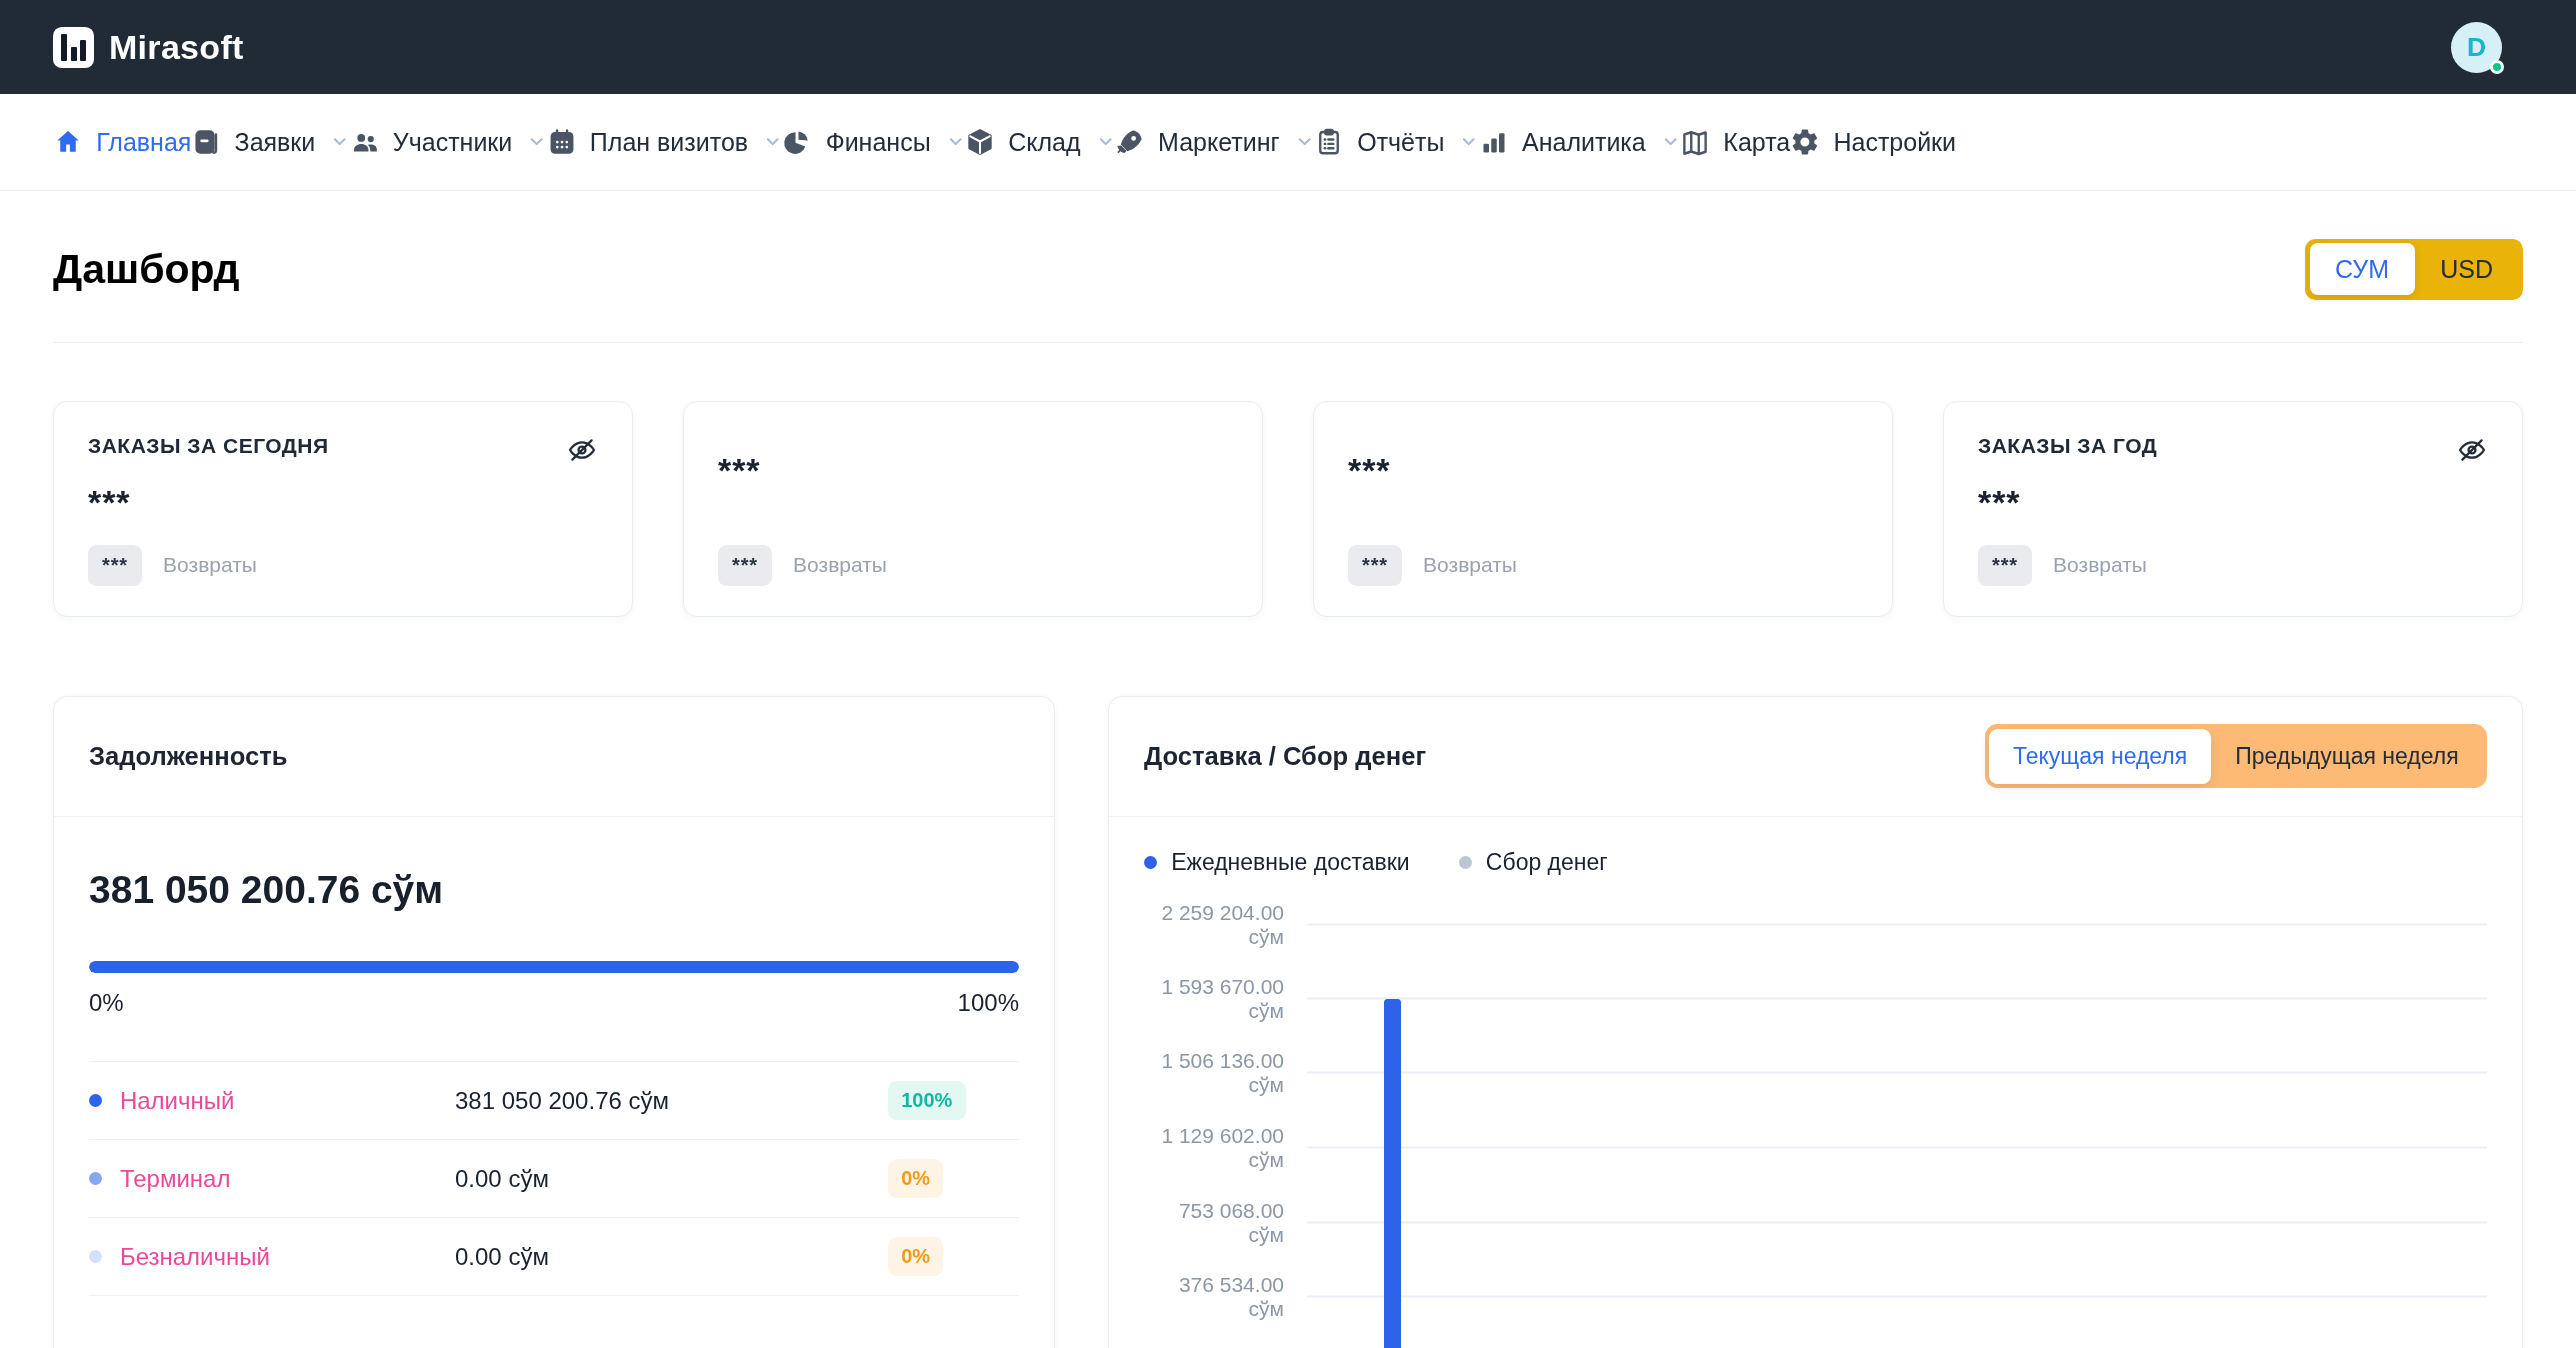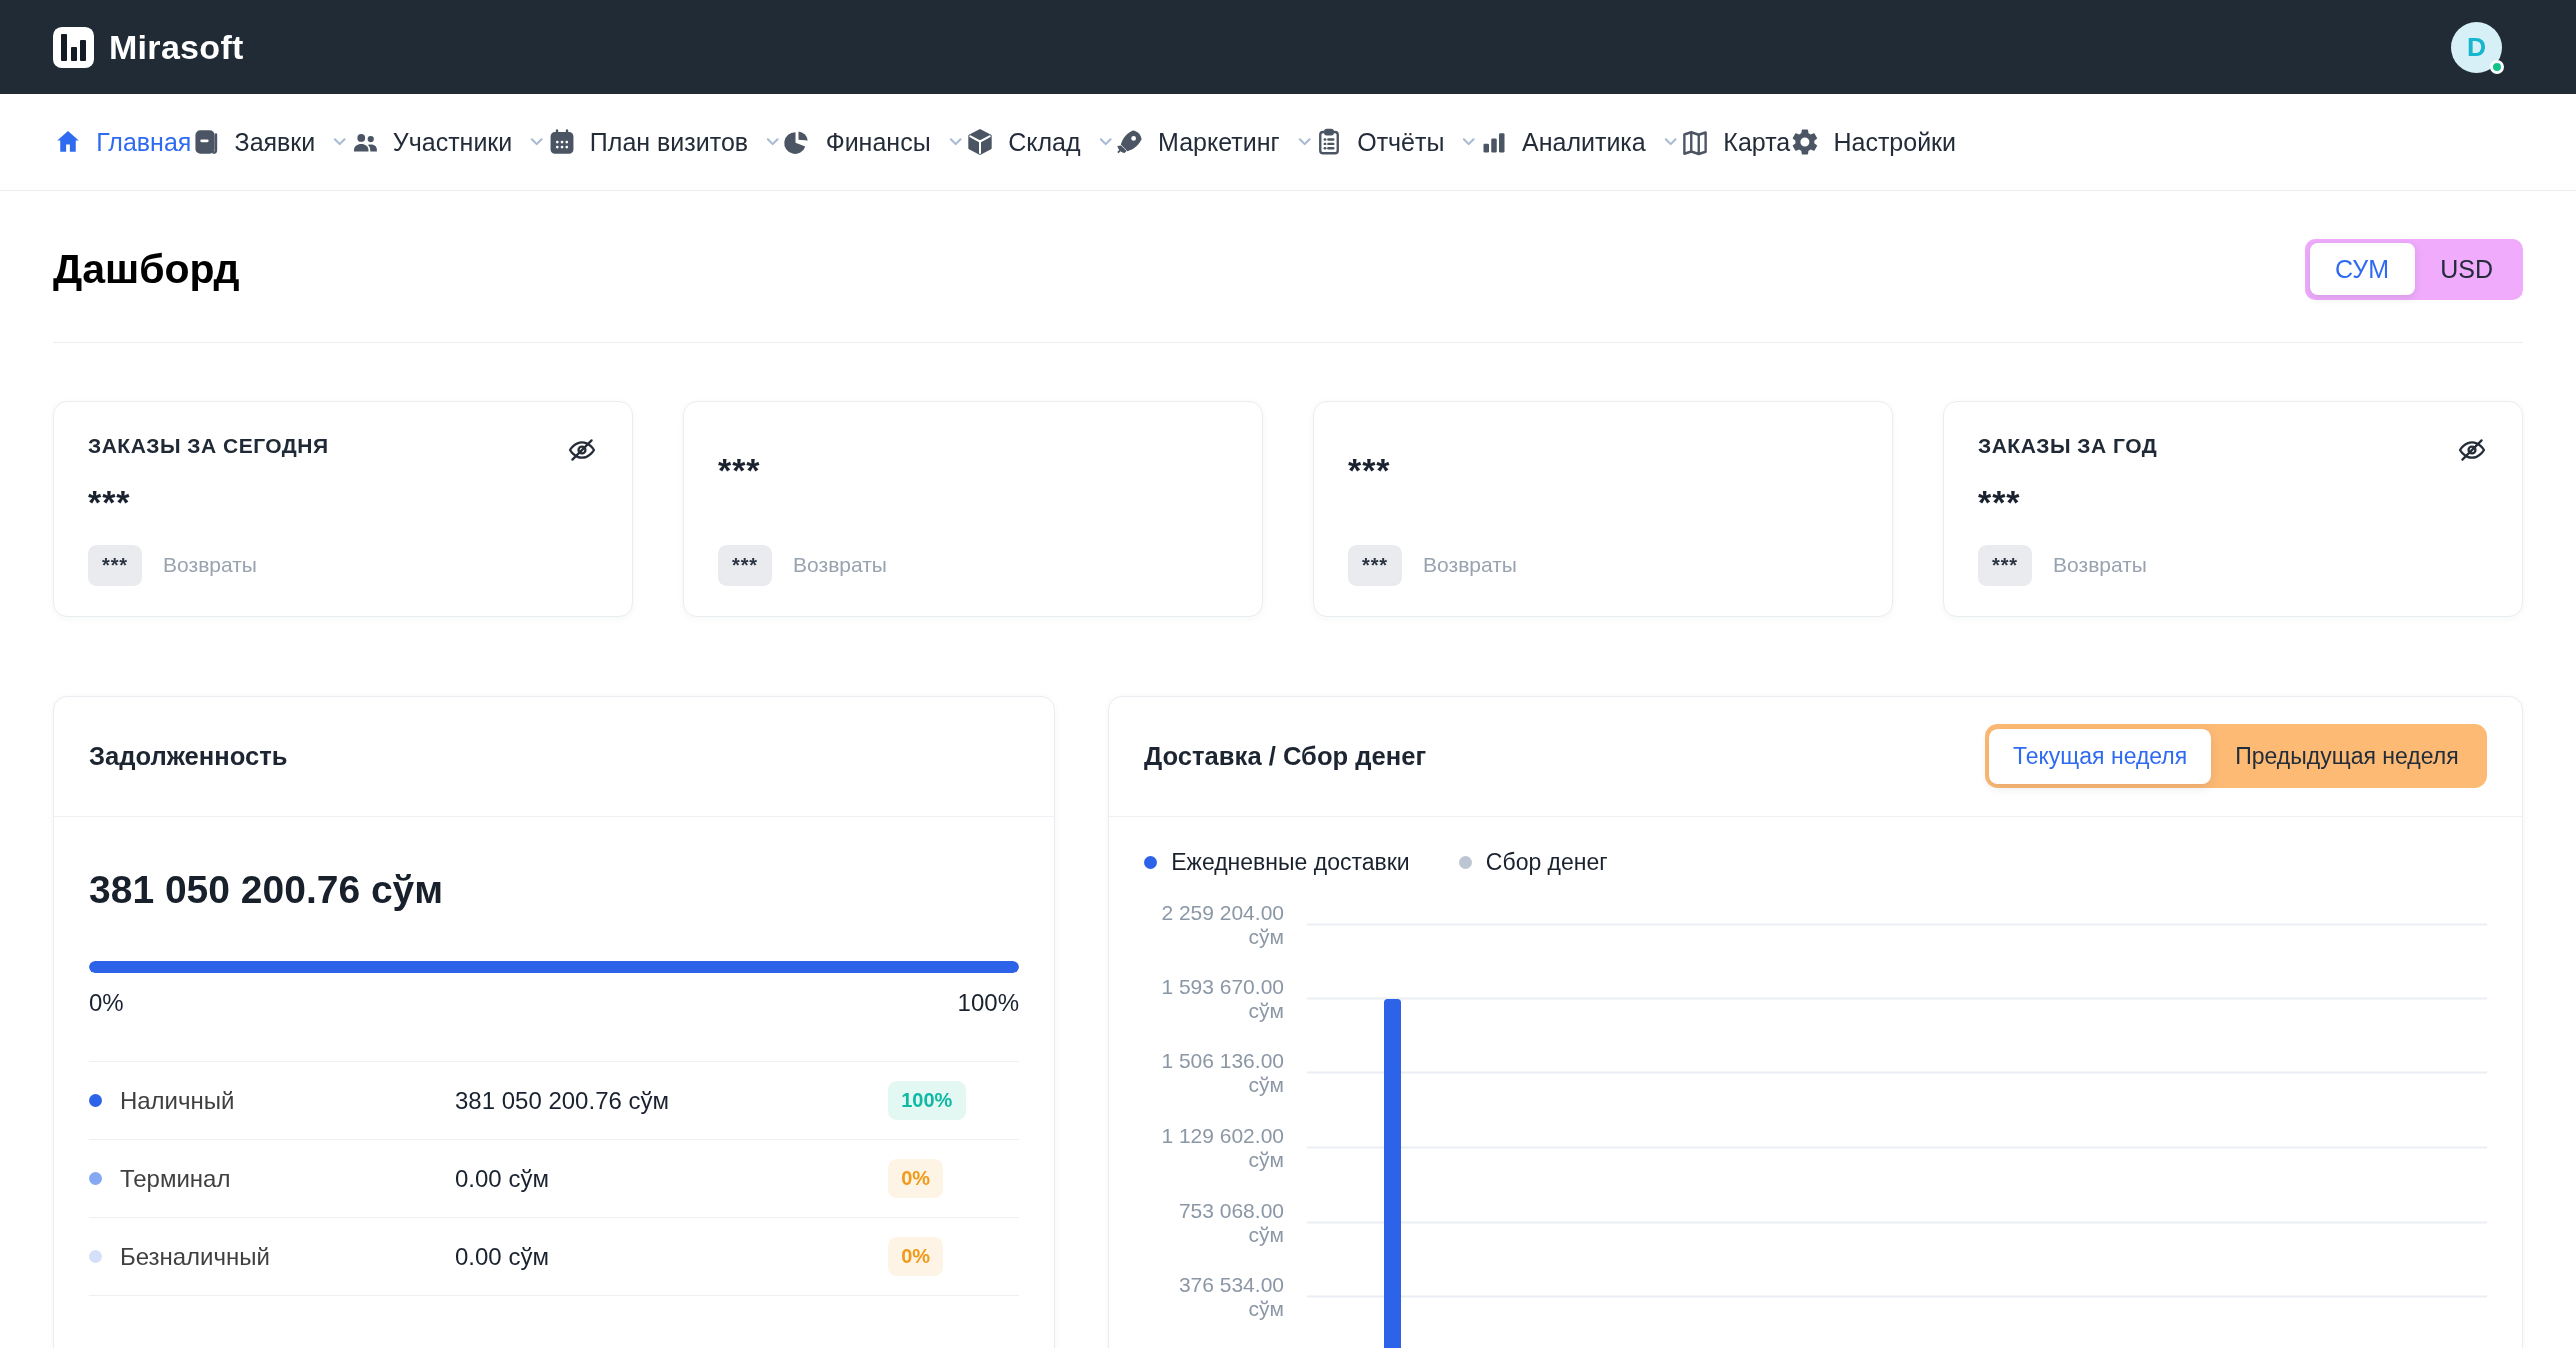--- a/index.html
+++ b/index.html
@@ -47,21 +47,21 @@
   }
   .nav-item { display:flex; align-items:center; gap:13.2px; font-size:25px; color:#232c39; cursor:pointer; }
   .nav-item .ni { width:30px; height:30px; }
   .nav-item.active { color:#2f6bf0; }
   .chev { width:19.4px; height:19.4px; margin-left:1.8px; }
 
   
   .main { padding:0 53px; }
   .title-row { padding-top:48px; display:flex; align-items:center; justify-content:space-between; }
   .page-title { font-size:41px; font-weight:700; color:#000000; }
-  .currency-toggle { background:#f0abfc; border-radius:10.6px; padding:4.4px; display:flex; }
+  .currency-toggle { background:#eab308; border-radius:10.6px; padding:4.4px; display:flex; }
   .currency-toggle .seg {
     font-size:25px; padding:11.5px 25.6px; border-radius:8px; color:#232c39; cursor:pointer;
   }
   .currency-toggle .seg.active {
     background:#fff; color:#2f6bf0; box-shadow:0 2.6px 8.8px rgba(25,39,64,.12);
   }
   .page-divider { margin-top:42px; border-top:1.8px solid #eceef2; }
 
   
   .stat-grid { margin-top:58px; display:grid; grid-template-columns:repeat(4,1fr); gap:50px; }
@@ -94,21 +94,21 @@
   .debt-body { padding:0 35px; }
   .debt-total { margin-top:51px; font-size:39px; font-weight:700; color:#18202c; }
   .debt-progress { margin-top:49px; height:12.4px; border-radius:6.2px; background:#e8ecf2; overflow:hidden; cursor:default; }
   .debt-progress .fill { height:100%; width:100%; background:#2d63e8; border-radius:6.2px; }
   .debt-scale { margin-top:16px; display:flex; justify-content:space-between; font-size:24px; color:#1a2230; }
   .debt-rows { margin-top:44px; border-top:1.8px solid #eef0f4; }
   .debt-row {
     height:78px; display:grid; grid-template-columns:366px 433px 1fr;
     align-items:center; border-bottom:1.8px solid #eef0f4;
   }
-  .row-label { display:flex; align-items:center; gap:17.7px; font-size:24px; color:#404040; }
+  .row-label { display:flex; align-items:center; gap:17.7px; font-size:24px; color:#ec4899; }
   .dot { width:13.2px; height:13.2px; border-radius:50%; flex:0 0 auto; }
   .dot-cash { background:#2d63e8; }
   .dot-terminal { background:#86a8f3; }
   .dot-cashless { background:#d4e0f9; }
   .row-value { font-size:24px; font-weight:500; color:#1a2230; }
   .pct-badge {
     justify-self:start; font-size:20px; font-weight:700;
     padding:8px 13.2px; border-radius:8.8px;
   }
   .pct-green { color:#10b9a3; background:#e4f8f3; }

